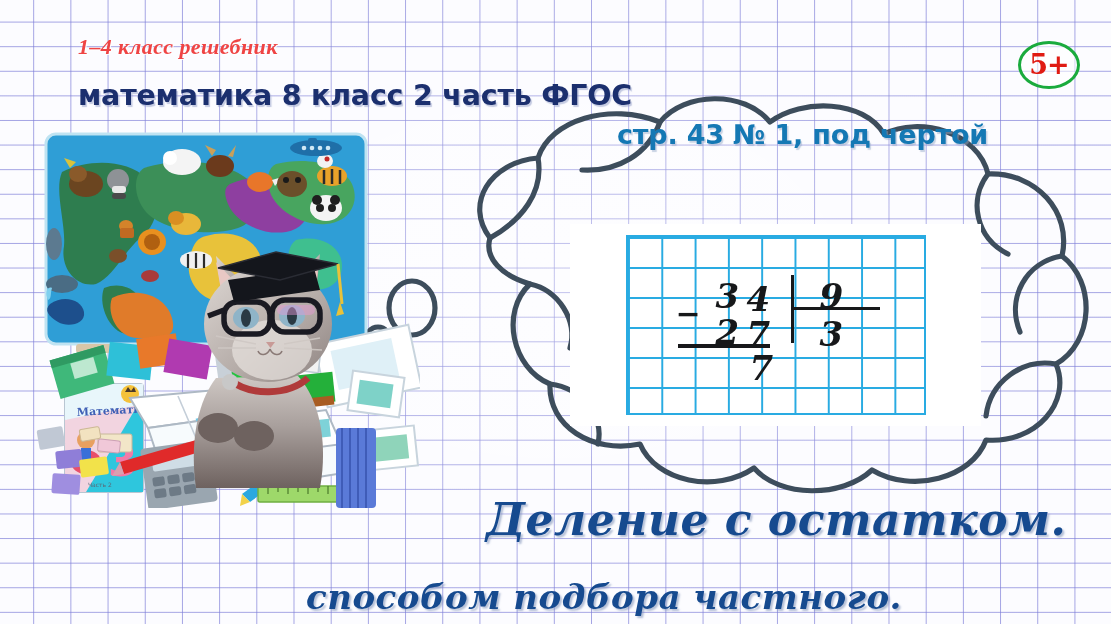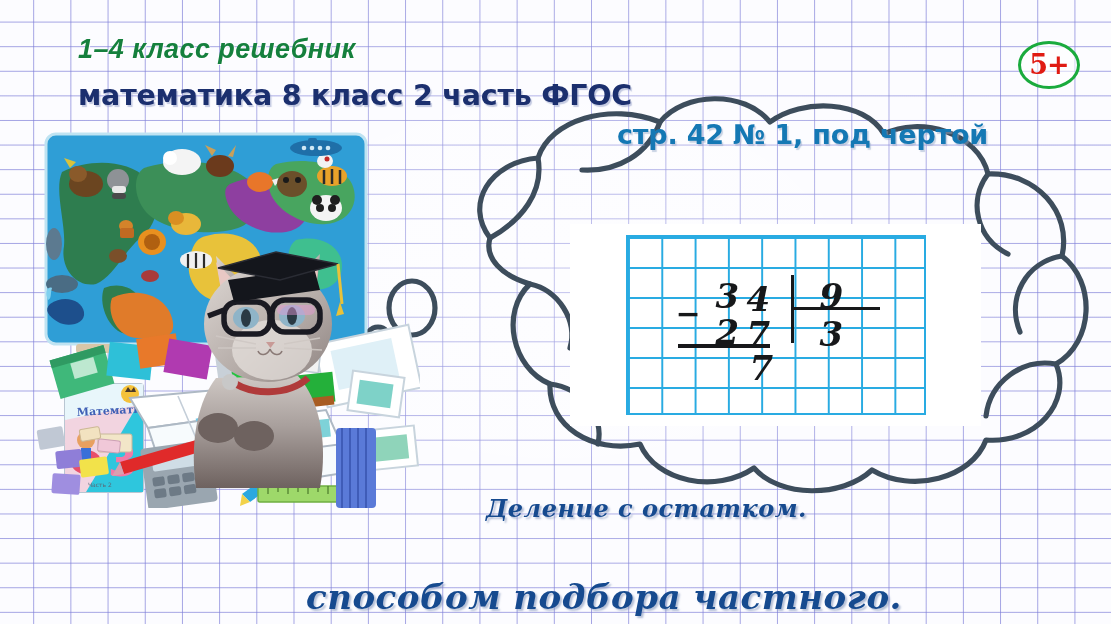--- a/index.html
+++ b/index.html
@@ -23,24 +23,24 @@
   #paper-fade{
     position:absolute; inset:0;
     background:
       radial-gradient(ellipse at 50% 45%, rgba(255,255,255,.35) 0%, rgba(255,255,255,0) 70%);
     pointer-events:none;
   }
 
   
   #title-line1{
     position:absolute; left:78px; top:34px;
-    font-family:Liberation Sans, sans-serif;
+    font-family:Liberation Serif, serif;
     font-style:italic; font-weight:bold;
-    font-size:27px; letter-spacing:.4px;
-    color:#15803d;
+    font-size:22px; letter-spacing:.4px;
+    color:#ef4444;
     text-shadow:1px 1px 0 rgba(255,255,255,.85);
     white-space:nowrap;
   }
   #title-line2{
     position:absolute; left:78px; top:79px;
     font-family:"DejaVu Sans", sans-serif;
     font-weight:bold; font-size:28.5px;
     letter-spacing:-.2px;
     color:#1b2f6e;
     text-shadow:1.5px 1.5px 1px rgba(150,160,200,.55);
@@ -130,21 +130,21 @@
   
   .script-line{
     position:absolute;
     font-family:"DejaVu Serif", serif;
     font-style:italic; font-weight:bold;
     color:#164a8f;
     text-shadow:2px 2px 2px rgba(120,140,180,.55);
     white-space:nowrap;
     letter-spacing:.5px;
   }
-  #script-1{ left:486px; top:494px; font-size:24px; }
+  #script-1{ left:486px; top:494px; font-size:44px; }
   #script-2{ left:306px; top:577px; font-size:34px; }
 
   
   #collage{
     position:absolute; left:20px; top:128px;
     width:400px; height:380px;
   }
   #collage svg{ display:block; width:100%; height:100%; }
 </style>
 </head>
@@ -460,21 +460,21 @@
       <ellipse cx="234" cy="308" rx="20" ry="15" fill="#6e625f"></ellipse>
 
       <path d="M210,252 C230,268 268,268 288,250" stroke="#b03a3a" stroke-width="7" fill="none"></path>
       <circle cx="210" cy="254" r="8" fill="#c8c8c8"></circle>
     </g>
   </svg>
 </div>
 
 <div id="title-line1">1–4 класс решебник</div>
 <div id="title-line2">математика 8 класс 2 часть ФГОС</div>
-<div id="title-line3">стр. 42 № 1, под чертой</div>
+<div id="title-line3">стр. 43 № 1, под чертой</div>
 
 <div id="age-badge">
   <span id="age-badge-label">5+</span>
 </div>
 
 <div id="division-card">
   <div id="division-grid">
     <span class="digit" id="d-minus">−</span>
     <span class="digit" id="d-a1">3</span>
     <span class="digit" id="d-a2">4</span>

